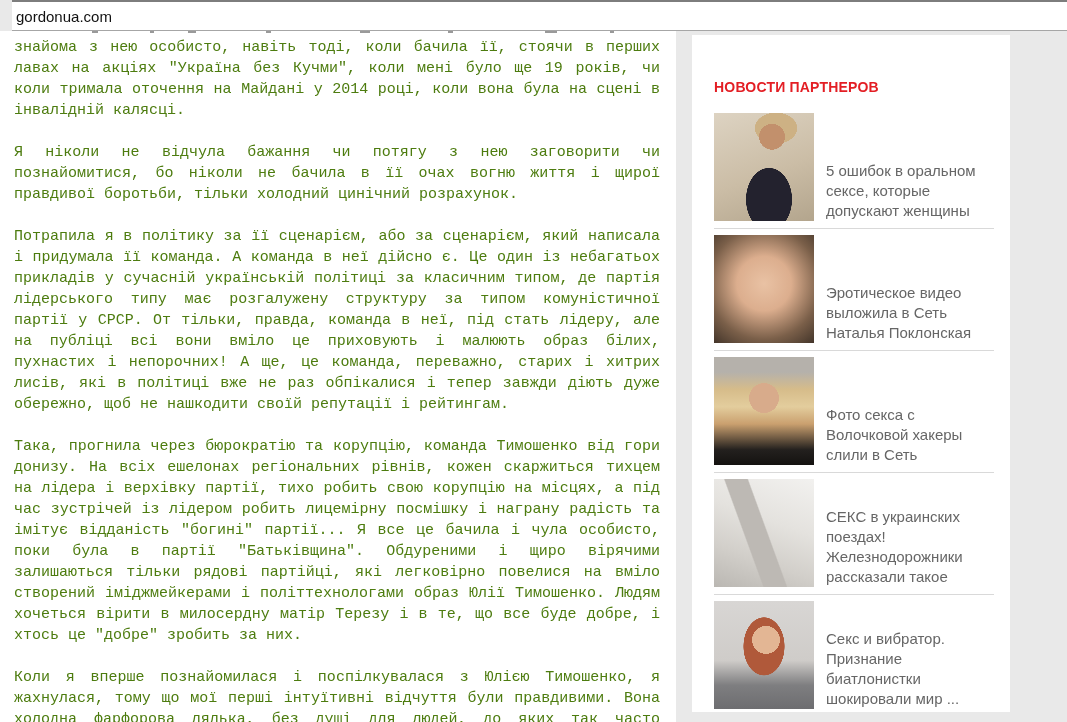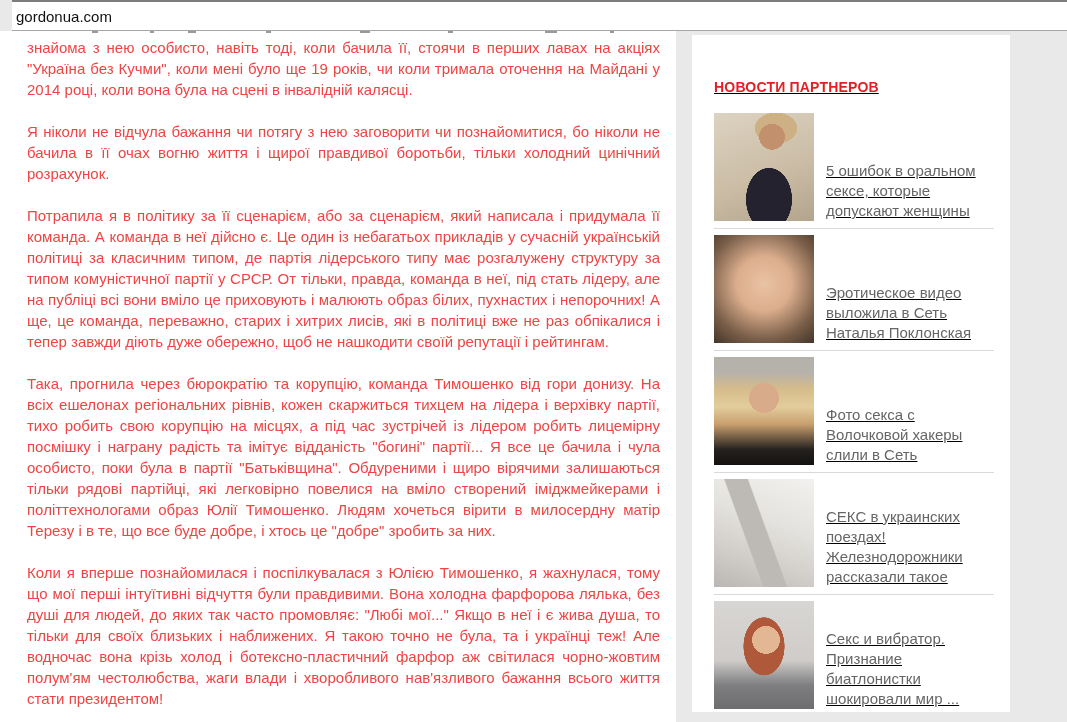--- a/index.html
+++ b/index.html
@@ -30,33 +30,33 @@
   .main-col{
     width:676px;box-sizing:border-box;
     background:#ffffff;
     padding:6px 16px 0 14px;
     position:relative;
     overflow:hidden;
   }
   .remnants{position:absolute;top:0;left:14px;right:16px;height:3px;}
   .remnants i{position:absolute;top:0;height:2px;background:#9a9a9a;}
   article p{
-    font-size:15px;line-height:21px;color:#ef4444;
+    font-size:15px;line-height:21px;color:#4d7c0f;
     text-align:justify;
-    margin:0 0 21px 13px;
+    margin:0 0 21px 0;
+    font-family:Liberation Mono, monospace;
   }
   .col-gap{width:16px;flex-shrink:0;}
   
   .sidebar{
     width:318px;flex-shrink:0;box-sizing:border-box;
     background:#ffffff;
     margin-top:4px;height:677px;
     padding:44px 16px 0 22px;
     overflow:hidden;
-    text-decoration:underline;
   }
   .sidebar h3{
     margin:0 0 12px 0;
     font-size:14px;font-weight:bold;
     color:#e31e24;
     letter-spacing:.2px;
   }
   .partner-item{
     display:flex;align-items:flex-end;
     padding:6px 0 7px 0;

